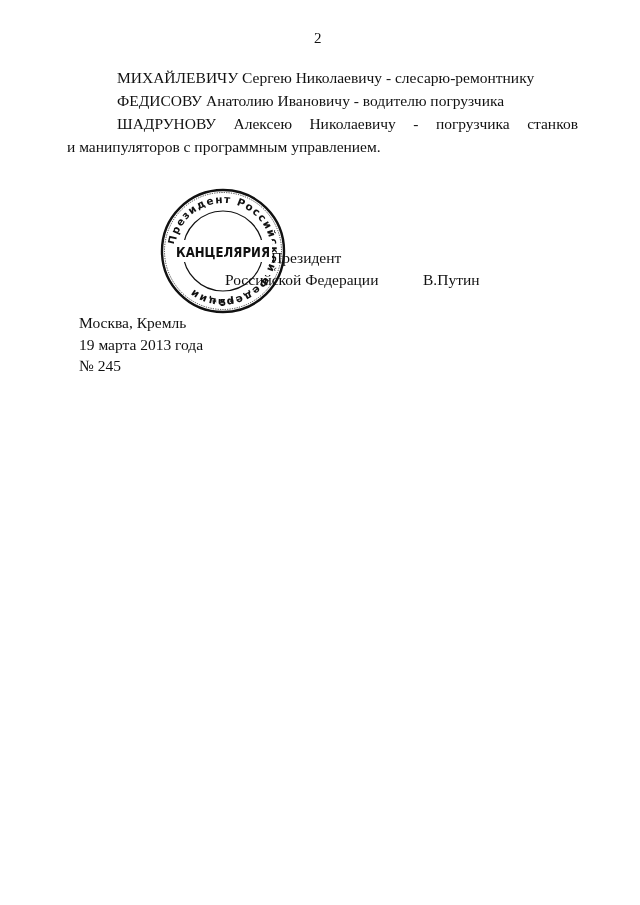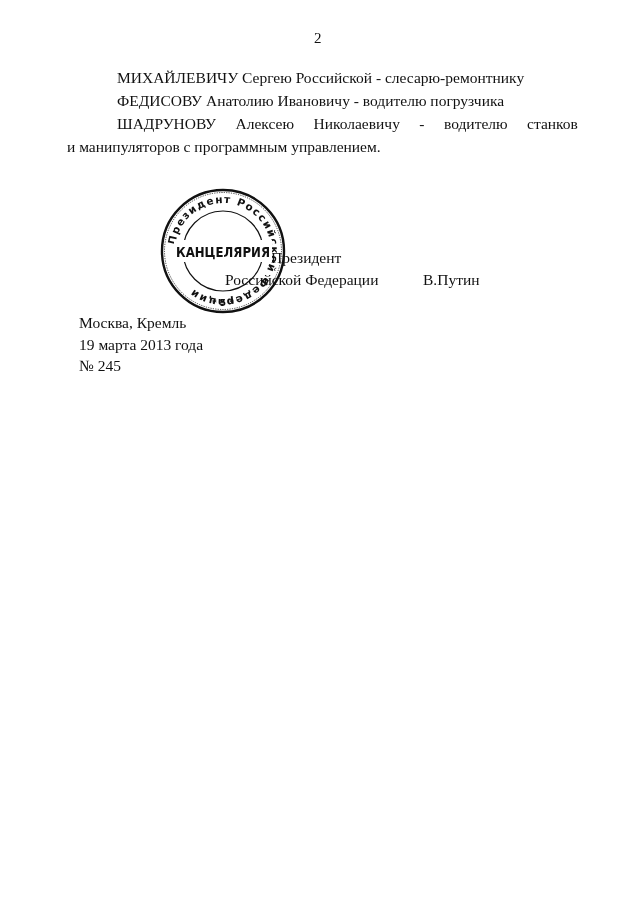--- a/index.html
+++ b/index.html
@@ -17,28 +17,28 @@
   #city { left: 79px; top: 314px; text-align: right; }
   #date { left: 79px; top: 336px; }
   #num { left: 79px; top: 357px; }
   #stamp { position: absolute; left: 160px; top: 188px; width: 126px; height: 126px; }
 </style>
 </head>
 <body>
 
 <div class="abs" id="page-num">2</div>
 
-<div class="abs" id="l1">МИХАЙЛЕВИЧУ Сергею Российской - слесарю-ремонтнику</div>
+<div class="abs" id="l1">МИХАЙЛЕВИЧУ Сергею Николаевичу - слесарю-ремонтнику</div>
 <div class="abs" id="l2">ФЕДИСОВУ Анатолию Ивановичу - водителю погрузчика</div>
 <div class="abs" id="l3">
   <span>ШАДРУНОВУ</span>
   <span>Алексею</span>
   <span>Николаевичу</span>
   <span>-</span>
-  <span>водителю</span>
+  <span>погрузчика</span>
   <span>станков</span>
 </div>
 <div class="abs" id="l4">и манипуляторов с программным управлением.</div>
 
 <div class="abs" id="sig-title1">Президент</div>
 <div class="abs" id="sig-title2">Российской Федерации</div>
 <div class="abs" id="sig-name">В.Путин</div>
 
 <svg id="stamp" viewBox="0 0 126 126">
   <defs>

